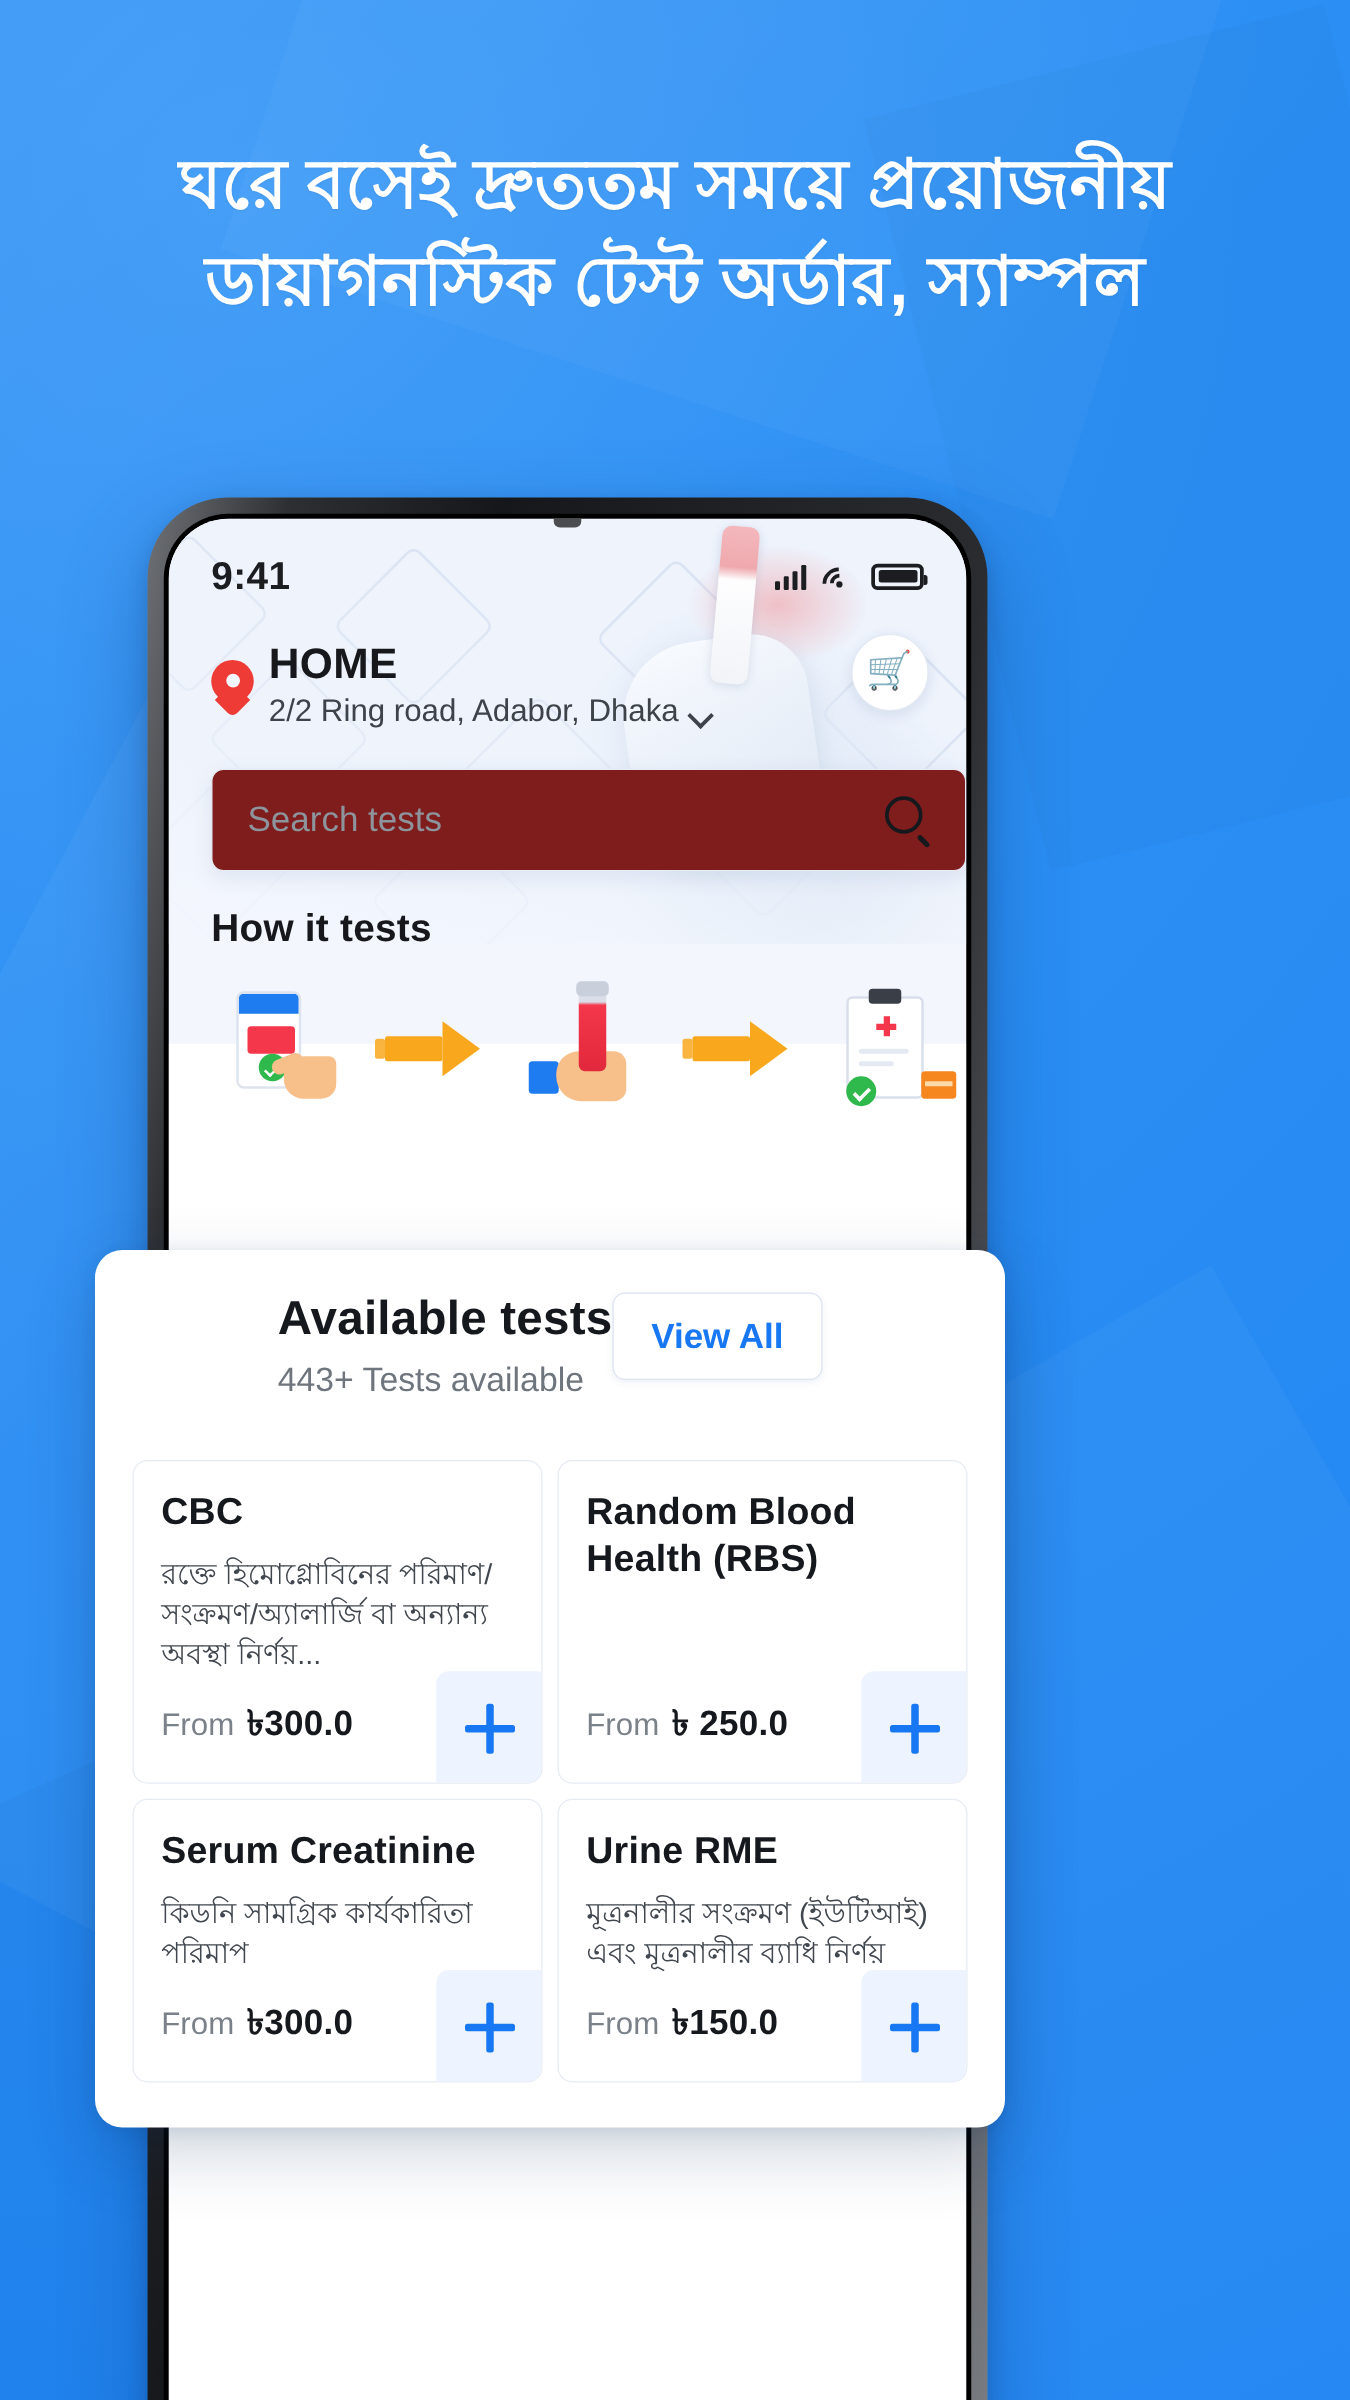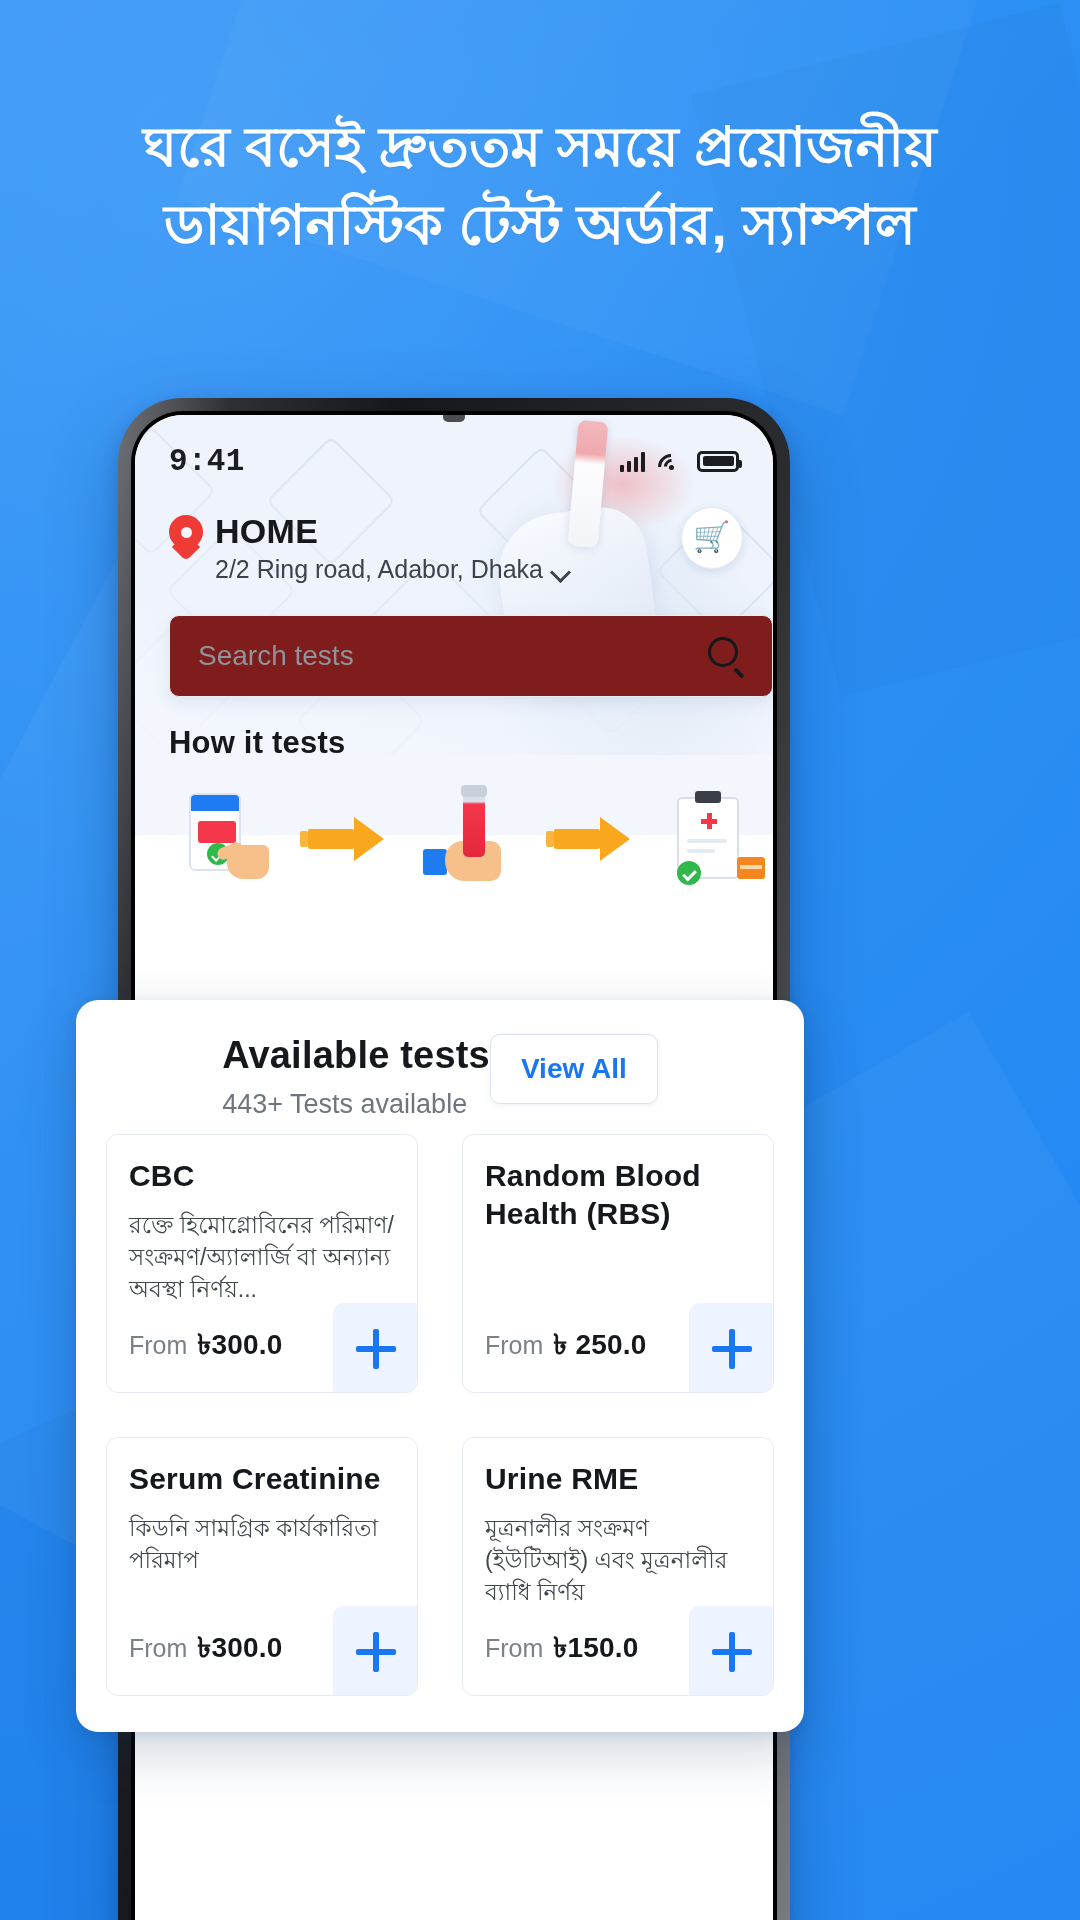--- a/index.html
+++ b/index.html
@@ -108,41 +108,41 @@
   }
   #hero .fade {
     position:absolute; inset:0;
     background:linear-gradient(200deg, rgba(239,244,252,0) 30%, rgba(239,244,252,.7) 72%, rgba(243,246,253,.95) 100%);
   }
 
   
   #statusbar {
     position:absolute; left:0; top:0; width:100%; height:74px;
     display:flex; align-items:center; justify-content:space-between;
-    padding:18px 34px 0 34px; z-index:5;font-family:Liberation Mono, monospace;
+    padding:18px 34px 0 34px; z-index:5;
   }
   #statusbar .time { font-size:31px; font-weight:bold; color:#1b1d20; letter-spacing:.3px; }
   #statusbar .icons { display:flex; align-items:center; gap:13px; }
   .sig { display:flex; align-items:flex-end; gap:2.5px; height:21px; }
   .sig i { display:block; width:4.5px; background:#1b1d20; border-radius:1px; }
   .sig i:nth-child(1){ height:7px; } .sig i:nth-child(2){ height:11px; }
   .sig i:nth-child(3){ height:15px; } .sig i:nth-child(4){ height:20px; }
   .wifi { width:26px; height:20px; position:relative; }
   .wifi b { position:absolute; border:3.5px solid #1b1d20; border-radius:50%; border-bottom-color:transparent; border-left-color:transparent; border-right-color:transparent; }
   .wifi b:nth-child(1){ width:26px; height:26px; left:0; top:3px; transform:rotate(-45deg); }
   .wifi b:nth-child(2){ width:15px; height:15px; left:5.5px; top:8px; transform:rotate(-45deg); }
   .wifi b:nth-child(3){ width:5px; height:5px; left:10.5px; top:14px; background:#1b1d20; border:none; border-radius:50%; }
   .batt { width:42px; height:21px; border:3px solid #1b1d20; border-radius:5px; position:relative; }
   .batt::after { content:""; position:absolute; right:-6px; top:6px; width:3.5px; height:8px; background:#1b1d20; border-radius:0 2px 2px 0; }
   .batt i { position:absolute; inset:2.5px; background:#1b1d20; border-radius:2px; }
 
   
   #locrow {
     position:absolute; left:0; top:96px; width:100%; z-index:5;
-    display:flex; align-items:flex-start; padding:0 34px;
+    display:flex; align-items:center; padding:0 34px;
   }
   #pin { width:34px; height:44px; position:relative; margin-top:4px; flex:0 0 auto; }
   #pin .head { position:absolute; left:0; top:0; width:34px; height:34px; background:#ef3b36; border-radius:50%; }
   #pin .tail { position:absolute; left:7px; top:22px; width:20px; height:20px; background:#ef3b36; transform:rotate(45deg); border-radius:0 0 5px 0; }
   #pin .hole { position:absolute; left:11.5px; top:11.5px; width:11px; height:11px; background:#f3f6fd; border-radius:50%; }
   #loctext { margin-left:12px; }
   #loctext .home { font-size:34px; font-weight:bold; color:#16181b; line-height:40px; letter-spacing:.3px; }
   #loctext .addr { display:flex; align-items:center; gap:10px; margin-top:4px; }
   #loctext .addr span { font-size:25px; color:#3d4348; }
   .chev { width:17px; height:9px; position:relative; }
@@ -238,21 +238,21 @@
   }
   #cardhead { display:flex; align-items:flex-start; justify-content:center; }
   #cardhead .ttl { font-size:38px; font-weight:bold; color:#15181c; letter-spacing:.2px; }
   #cardhead .sub { font-size:27px; color:#6e757d; margin-top:12px; }
   #viewall {
     border:1px solid #dbe3f0; border-radius:10px; background:#fff;
     padding:18px 30px; font-size:28px; font-weight:bold; color:#1877f2;
     box-shadow:0 2px 6px rgba(60,90,150,.08);
     white-space:nowrap;
   }
-  #grid { margin-top:14px; display:grid; grid-template-columns:1fr 1fr; gap:44px; }
+  #grid { margin-top:48px; display:grid; grid-template-columns:1fr 1fr; gap:12px; }
   .tcard {
     border:1px solid #e6ebf3; border-radius:12px; background:#fff;
     position:relative; overflow:hidden;
     min-height:218px;
     display:flex; flex-direction:column;
   }
   .tcard .body { padding:22px 22px 0 22px; flex:1 1 auto; }
   .tcard .name { font-size:30px; font-weight:bold; color:#15181c; line-height:38px; letter-spacing:.2px; }
   .tcard .desc { margin-top:14px; font-size:23px; line-height:32px; color:#41474e; }
   .tcard .foot { display:flex; align-items:stretch; justify-content:space-between; }

